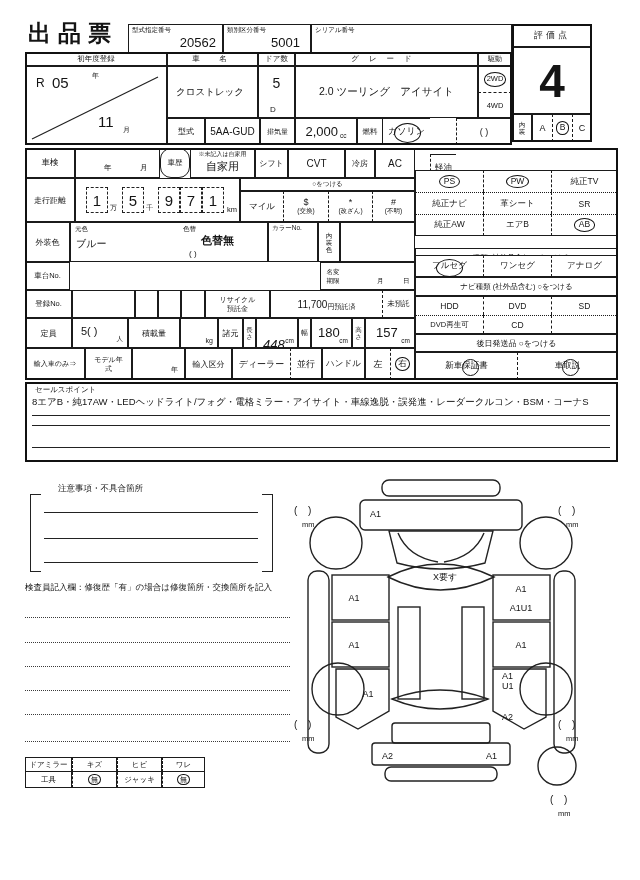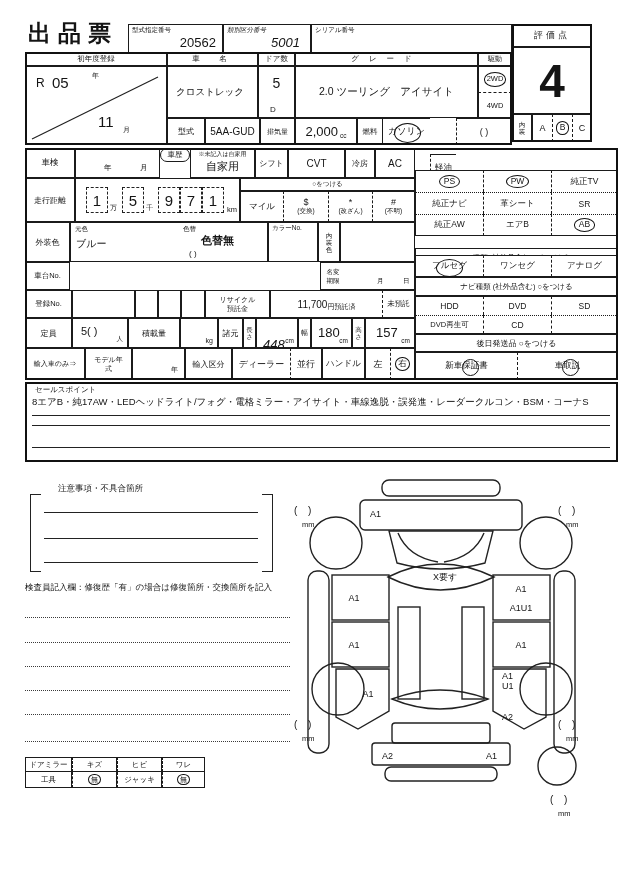--- a/index.html
+++ b/index.html
@@ -38,21 +38,21 @@
 <body>
 
 <div id="sheet">
 
   <div class="c nb" style="left:28px;top:18px;width:125px;height:34px;font-size:23px;font-weight:bold;letter-spacing:7px;">出品票</div>
 
   <div class="c" style="left:128px;top:24px;width:95px;height:29px;">
     <span class="lab">型式指定番号</span>
     <span style="position:absolute;left:0;right:6px;top:10px;text-align:right;font-size:13px;">20562</span>
   </div>
-  <div class="c" style="left:223px;top:24px;width:88px;height:29px;font-style:italic;">
+  <div class="c" style="left:223px;top:24px;width:88px;height:29px;">
     <span class="lab">類別区分番号</span>
     <span style="position:absolute;left:0;right:10px;top:10px;text-align:right;font-size:13px;">5001</span>
   </div>
   <div class="c" style="left:311px;top:24px;width:201px;height:29px;">
     <span class="lab">シリアル番号</span>
   </div>
 
   <div class="c cc" style="left:512px;top:24px;width:80px;height:23px;font-size:9px;letter-spacing:3px;">評価点</div>
   <div class="c cc" style="left:512px;top:47px;width:80px;height:67px;font-size:46px;font-weight:bold;">4</div>
   <div class="c" style="left:512px;top:114px;width:20px;height:28px;display:flex;align-items:center;justify-content:center;">
@@ -110,21 +110,21 @@
   </div>
   <div class="c cc t85 bl-d nr" style="left:430px;top:118px;width:26px;height:27px;margin-top:36px;">軽油</div>
   <div class="c cc t9 bl-d" style="left:456px;top:118px;width:56px;height:27px;">(            )</div>
   <div class="ol" style="left:25px;top:52px;width:487px;height:93px;"></div>
 
   <div class="c cc t85" style="left:25px;top:148px;width:50px;height:30px;">車検</div>
   <div class="c" style="left:75px;top:148px;width:85px;height:30px;">
     <span class="t75" style="position:absolute;left:28px;bottom:4px;">年</span>
     <span class="t75" style="position:absolute;left:64px;bottom:4px;">月</span>
   </div>
-  <div class="c cc t75" style="left:160px;top:148px;width:30px;height:14px;border-radius:11px;">車歴</div>
+  <div class="c cc t75" style="left:160px;top:148px;width:30px;height:30px;border-radius:11px;">車歴</div>
   <div class="c" style="left:190px;top:148px;width:65px;height:30px;">
     <span class="t6" style="position:absolute;left:0;right:0;top:1px;text-align:center;">※未記入は自家用</span>
     <span class="t11" style="position:absolute;left:0;right:0;top:10px;text-align:center;">自家用</span>
   </div>
   <div class="c cc t8" style="left:255px;top:148px;width:33px;height:30px;">シフト</div>
   <div class="c cc t13" style="left:288px;top:148px;width:57px;height:30px;">CVT</div>
   <div class="c cc t8" style="left:345px;top:148px;width:30px;height:30px;">冷房</div>
   <div class="c cc t13" style="left:375px;top:148px;width:40px;height:30px;">AC</div>
 
   <div class="c cc t8" style="left:25px;top:178px;width:50px;height:44px;">走行距離</div>

